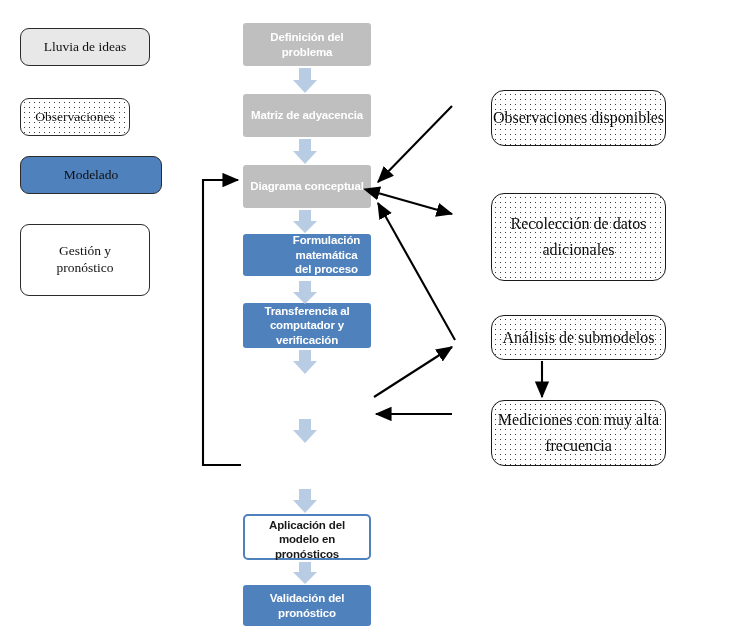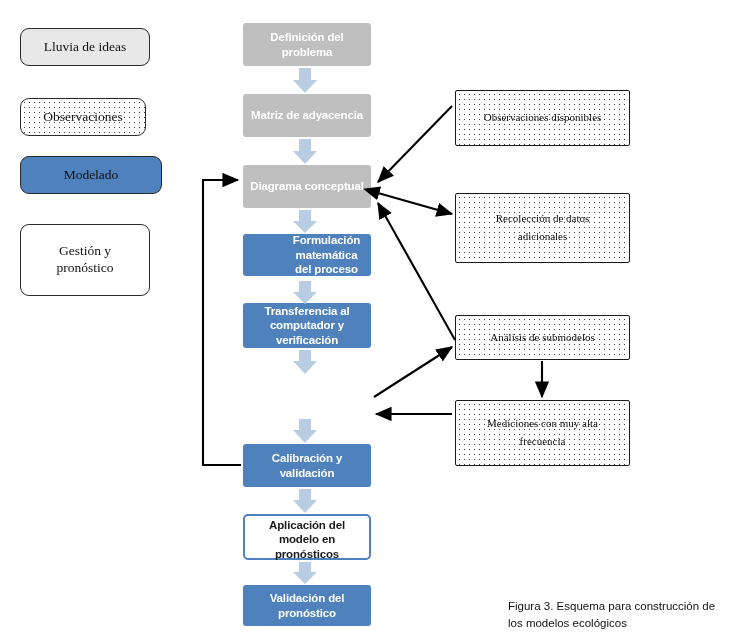--- a/index.html
+++ b/index.html
@@ -74,29 +74,30 @@
   .flow-node.fill-outline {
     background: #ffffff;
     color: #1a1a1a;
     border: 2.2px solid #4f81bd;
     border-radius: 5px;
   }
 
   
   .side-node {
     border: 1.1px solid #1a1a1a;
-    border-radius: 2px;
+    border-radius: 13px;
     background: #ffffff;
     background-image: radial-gradient(#3a3a3a 0.7px, transparent 0.8px);
     background-size: 5px 5px;
     background-position: 1px 1px;
     font-family: "Liberation Serif", "DejaVu Serif", serif;
-    font-size: 11px;
+    font-size: 16px;
     color: #0d0d0d;
     line-height: 1.6;
+    margin-left: 36px;
   }
 
   
   #caption {
     position: absolute;
     font-family: "Liberation Sans", "DejaVu Sans", sans-serif;
     font-size: 11.5px;
     color: #111111;
     line-height: 1.45;
     text-align: left;
@@ -119,21 +120,21 @@
 </style>
 </head>
 <body>
 
 <div id="canvas">
 
   <div class="node legend-node style-gray" style="left:20px; top:28px; width:130px; height:38px;align-items:center;">
     <span>Lluvia de ideas</span>
   </div>
 
-  <div class="node legend-node style-dotted" style="left:20px; top:98px; width:126px; height:38px;">
+  <div class="node legend-node style-dotted" style="left:20px; top:98px; width:110px; height:38px;">
     <span>Observaciones</span>
   </div>
 
   <div class="node legend-node style-blue" style="left:20px; top:156px; width:142px; height:38px;">
     <span>Modelado</span>
   </div>
 
   <div class="node legend-node style-white" style="left:20px; top:224px; width:130px; height:72px; flex-direction:column;">
     <span>Gestión y</span>
     <span>pronóstico</span>
@@ -155,55 +156,48 @@
     <span>Formulación matemática</span>
     <span>del proceso</span>
   </div>
 
   <div class="node flow-node fill-blue" style="left:243px; top:303px; width:128px; height:45px; flex-direction:column;">
     <span>Transferencia al</span>
     <span>computador y verificación</span>
   </div>
 
 
-  <div class="node flow-node fill-blue" style="left:243px; top:444px; width:128px; height:43px;">
-    <span>Calibración y validación</span>
-  </div>
 
   <div class="node flow-node fill-outline" style="left:243px; top:514px; width:128px; height:46px; flex-direction:column;justify-content:space-between;">
     <span>Aplicación del modelo en</span>
     <span>pronósticos</span>
   </div>
 
   <div class="node flow-node fill-blue" style="left:243px; top:585px; width:128px; height:41px;">
     <span>Validación del pronóstico</span>
   </div>
 
   <div class="node side-node" style="left:455px; top:90px; width:175px; height:56px;">
     <span>Observaciones disponibles</span>
   </div>
 
-  <div class="node side-node" style="left:455px; top:193px; width:175px; height:70px; flex-direction:column;">
+  <div class="node side-node" style="left:455px; top:193px; width:175px; height:88px; flex-direction:column;">
     <span>Recolección de datos</span>
     <span>adicionales</span>
   </div>
 
   <div class="node side-node" style="left:455px; top:315px; width:175px; height:45px;">
     <span>Análisis de submodelos</span>
   </div>
 
   <div class="node side-node" style="left:455px; top:400px; width:175px; height:66px; flex-direction:column;">
     <span>Mediciones con muy alta</span>
     <span>frecuencia</span>
   </div>
 
-  <div id="caption" style="left:508px; top:598px; width:225px;">
-    <div>Figura 3. Esquema para construcción de</div>
-    <div>los modelos ecológicos</div>
-  </div>
 
   <svg id="links" viewBox="0 0 734 641">
     <defs>
       <marker id="blkArrow" markerWidth="9" markerHeight="9" refX="7.4" refY="3.4" orient="auto" markerUnits="strokeWidth">
         <path d="M0,0 L8,3.4 L0,6.8 Z" fill="#000000"></path>
       </marker>
       <marker id="blkArrowStart" markerWidth="9" markerHeight="9" refX="0.6" refY="3.4" orient="auto-start-reverse" markerUnits="strokeWidth">
         <path d="M0,0 L8,3.4 L0,6.8 Z" fill="#000000"></path>
       </marker>
     </defs>

